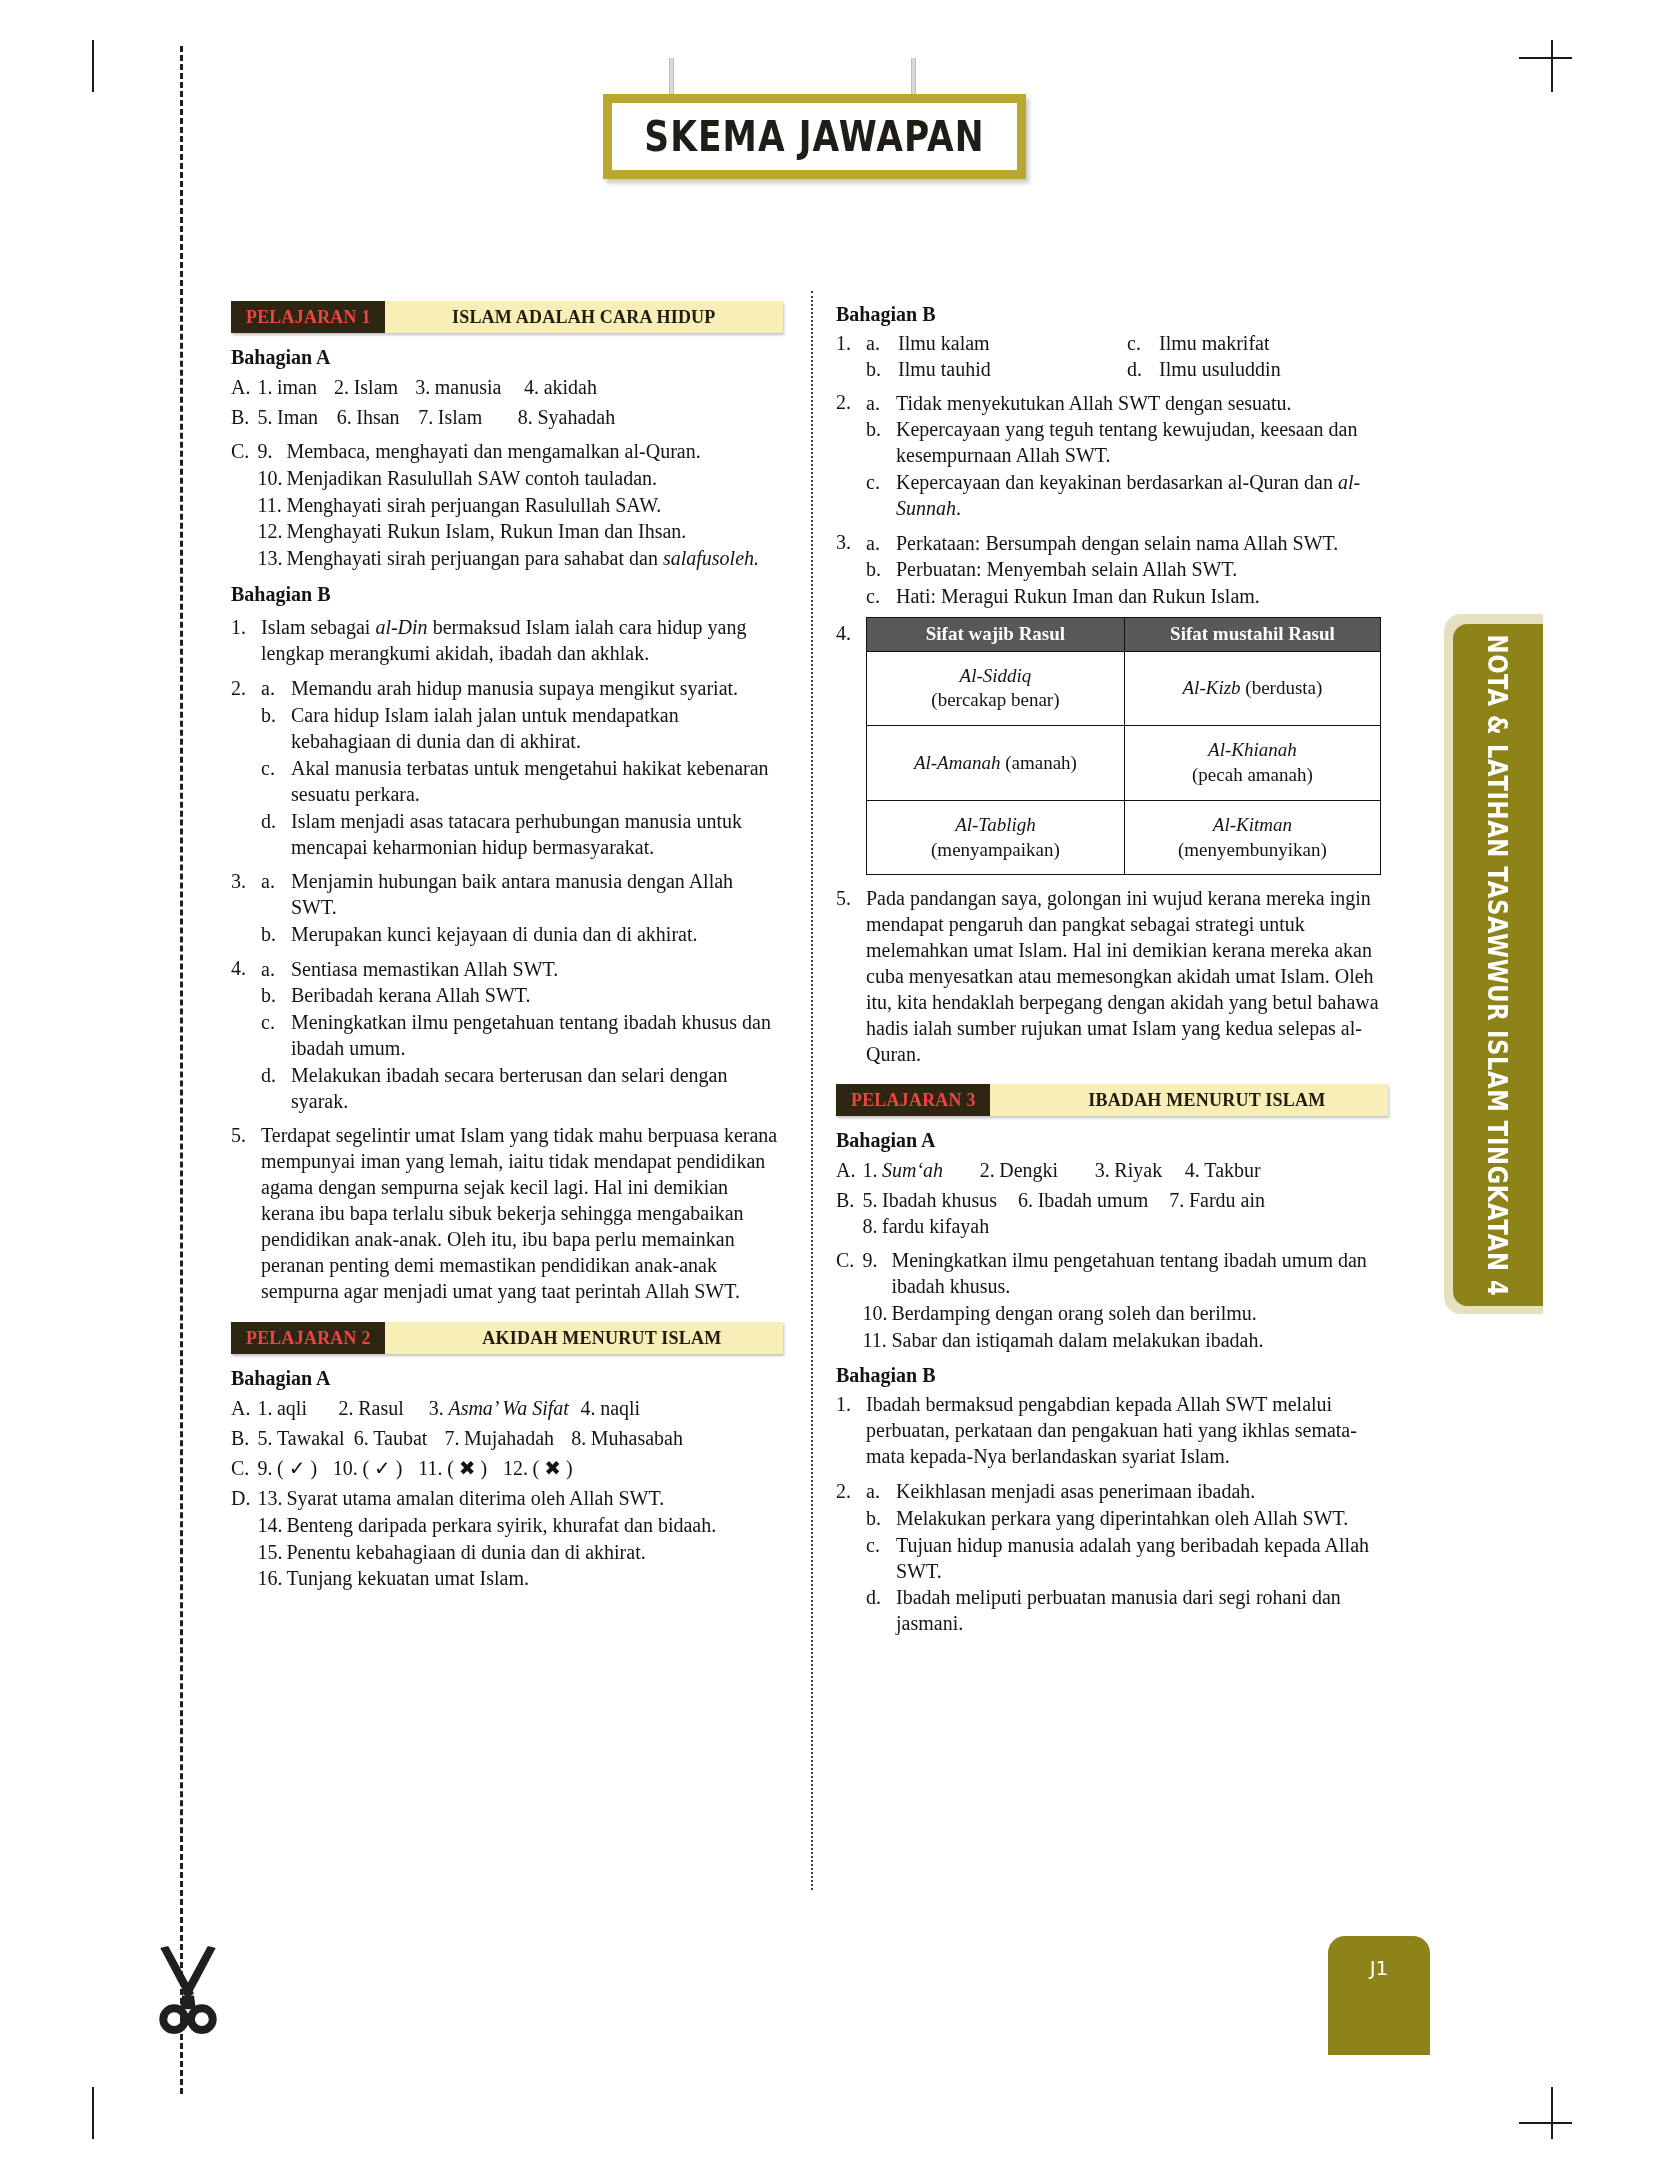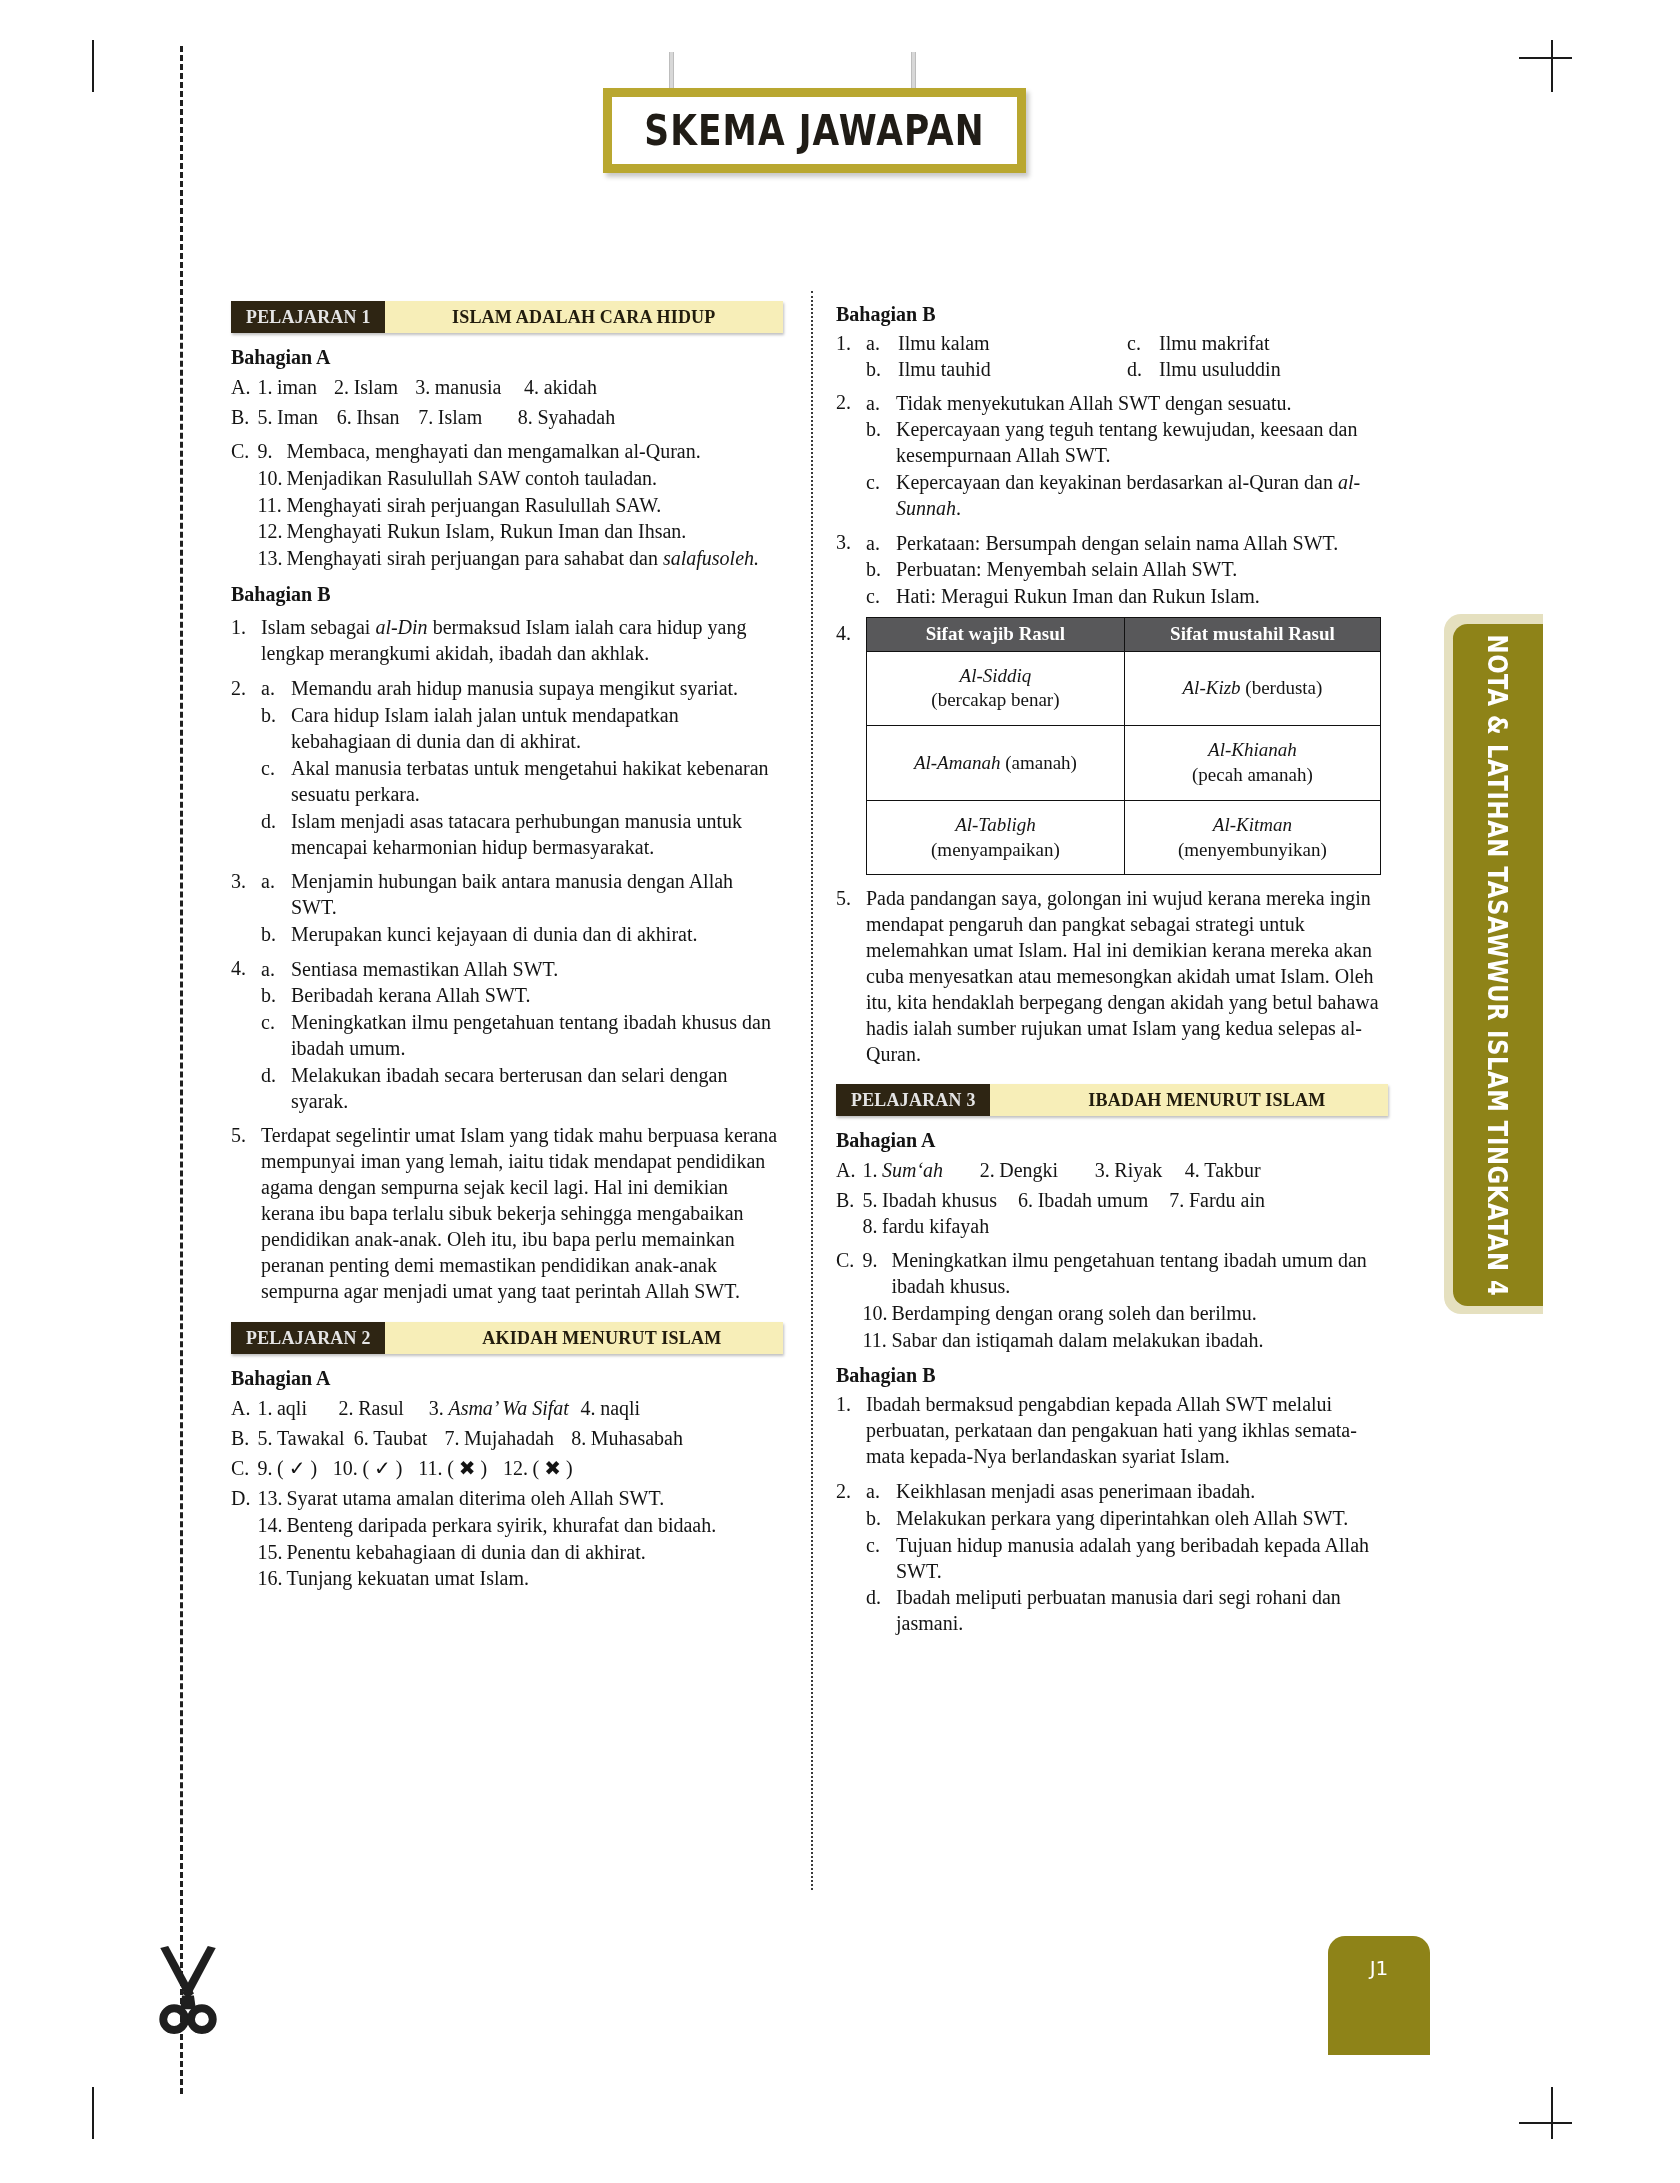--- a/index.html
+++ b/index.html
@@ -20,21 +20,21 @@
   
   .cutline{
     position:absolute;left:180px;top:46px;width:0;height:2048px;
     border-left:3.3px dashed #1f1f1f;
   }
   .scissors{
     position:absolute;left:132px;top:1936px;width:112px;height:99px;
   }
 
   
-  .sign-wrap{position:absolute;left:595px;top:52px;width:436px;height:132px;}
+  .sign-wrap{position:absolute;left:595px;top:58px;width:436px;height:132px;}
   .string{position:absolute;top:0;width:2.6px;height:79px;background:#d8d8d8;
           border-left:0.7px solid #bdbdbd;border-right:0.7px solid #bdbdbd;}
   .string.s1{left:74px;}
   .string.s2{left:316px;}
   .ring{position:absolute;width:8.6px;height:8.6px;border:2.6px solid #cfcfcf;border-radius:50%;background:#fff;}
   .ring.r1{left:71px;top:71px;}
   .ring.r2{left:312px;top:71px;}
   .sign{
     position:absolute;left:8px;top:36px;width:423px;height:85px;
     background:#b9a730;
@@ -56,21 +56,21 @@
   
   .col{position:absolute;top:301px;width:552px;font-size:20px;line-height:1.30;color:#141414;}
   .col.left{left:231px;}
   .col.right{left:836px;}
   .coldiv{position:absolute;left:811px;top:291px;width:0;height:1599px;border-left:2px dotted #3a3a3a;}
 
   
   .lesson{display:flex;align-items:stretch;height:32px;margin:0 0 10.6px 0;
           box-shadow:1.3px 2px 2.6px rgba(0,0,0,.25);}
   .lesson .tag{
-    background:#2e2513;color:#e5e5e5;
+    background:#2e2513;color:#ef4444;
     font-weight:bold;font-size:19px;letter-spacing:0.3px;
     display:flex;align-items:center;padding:0 10.6px;
     transform:none;
     white-space:nowrap;
   }
   .lesson .tag span{transform:scaleX(.94);display:inline-block;}
   .lesson .name{
     background:#f7eeb8;color:#221c0d;
     font-weight:bold;font-size:19px;letter-spacing:0.2px;
     display:flex;align-items:center;justify-content:center;

